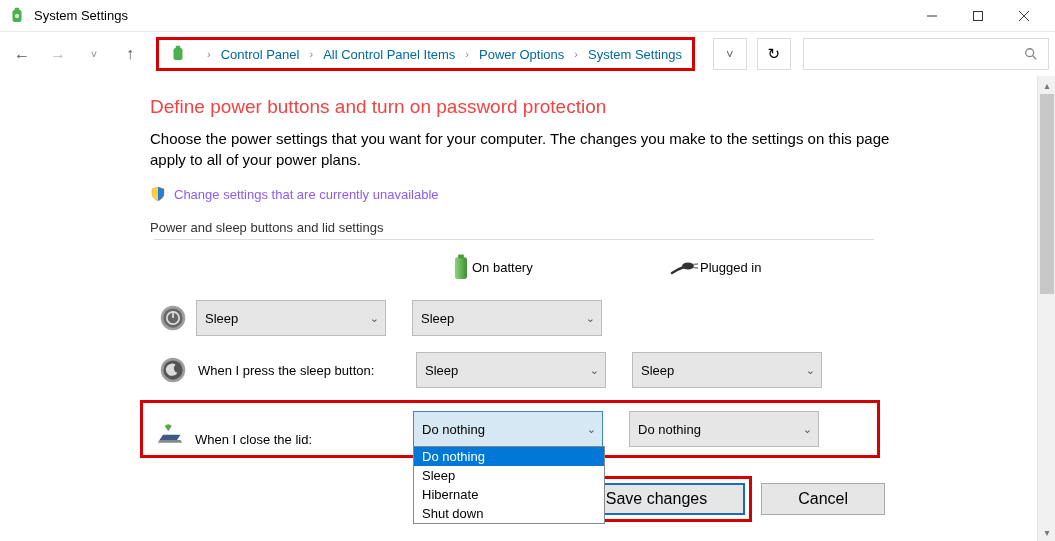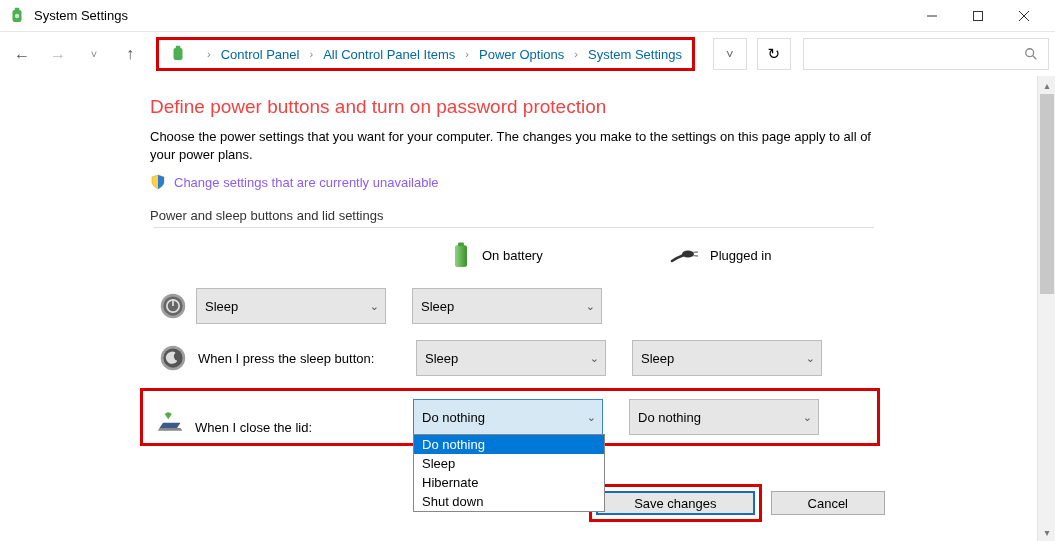--- a/index.html
+++ b/index.html
@@ -96,24 +96,24 @@
       width: 100%;
     }
     .content h1 {
       color: #ef4444;
       font-weight: 400;
       font-size: 19px;
       margin-bottom: 10px;
     }
     .content p.desc {
       color: #000;
-      font-size: 13px;
+      font-size: 15px;
       max-width: 740px;
       line-height: 1.4;
-      margin-bottom: 10px;
+      margin-bottom: 16px;
     }
     .link-row {
       display: flex; align-items: center; gap: 8px;
       margin-bottom: 18px;
     }
     .link-row a { color: #8b5cf6; text-decoration: none; font-size: 13px; }
     .shield-icon { width: 16px; height: 16px; }
     .section-title {
       font-size: 13px;
       color: #333;
@@ -125,21 +125,21 @@
       margin-bottom: 14px;
       width: 720px;
       margin-left: 4px;
     }
     .col-headers {
       display: flex;
       padding-left: 300px;
       margin-bottom: 16px;
     }
     .col-head {
-      display: flex; align-items: center; gap: 10px;
+      display: flex; align-items: center; 
       width: 220px;
     }
     .setting-row {
       display: flex;
       align-items: center;
       padding: 4px 0;
       margin-bottom: 8px;
     }
     .setting-row.highlight {
       border: 3px solid #d60000;
@@ -187,25 +187,25 @@
     
     .button-row {
       position: absolute;
       bottom: 26px;
       right: 170px;
       display: flex;
       align-items: center;
       gap: 16px;
     }
     .btn {
-      height: 24px;
+      height: 32px;
       padding: 0 36px;
       background: #e6e6e6;
       border: 1px solid #aaa;
-      font-size: 13px;
+      font-size: 16px;
       display: flex; align-items: center; justify-content:center;
     }
     .btn.primary {
       border: 2px solid #1a6bbf;
       outline: 3px solid #d60000;
       outline-offset: 4px;
     }
     
     .scrollbar {
       position: absolute;

